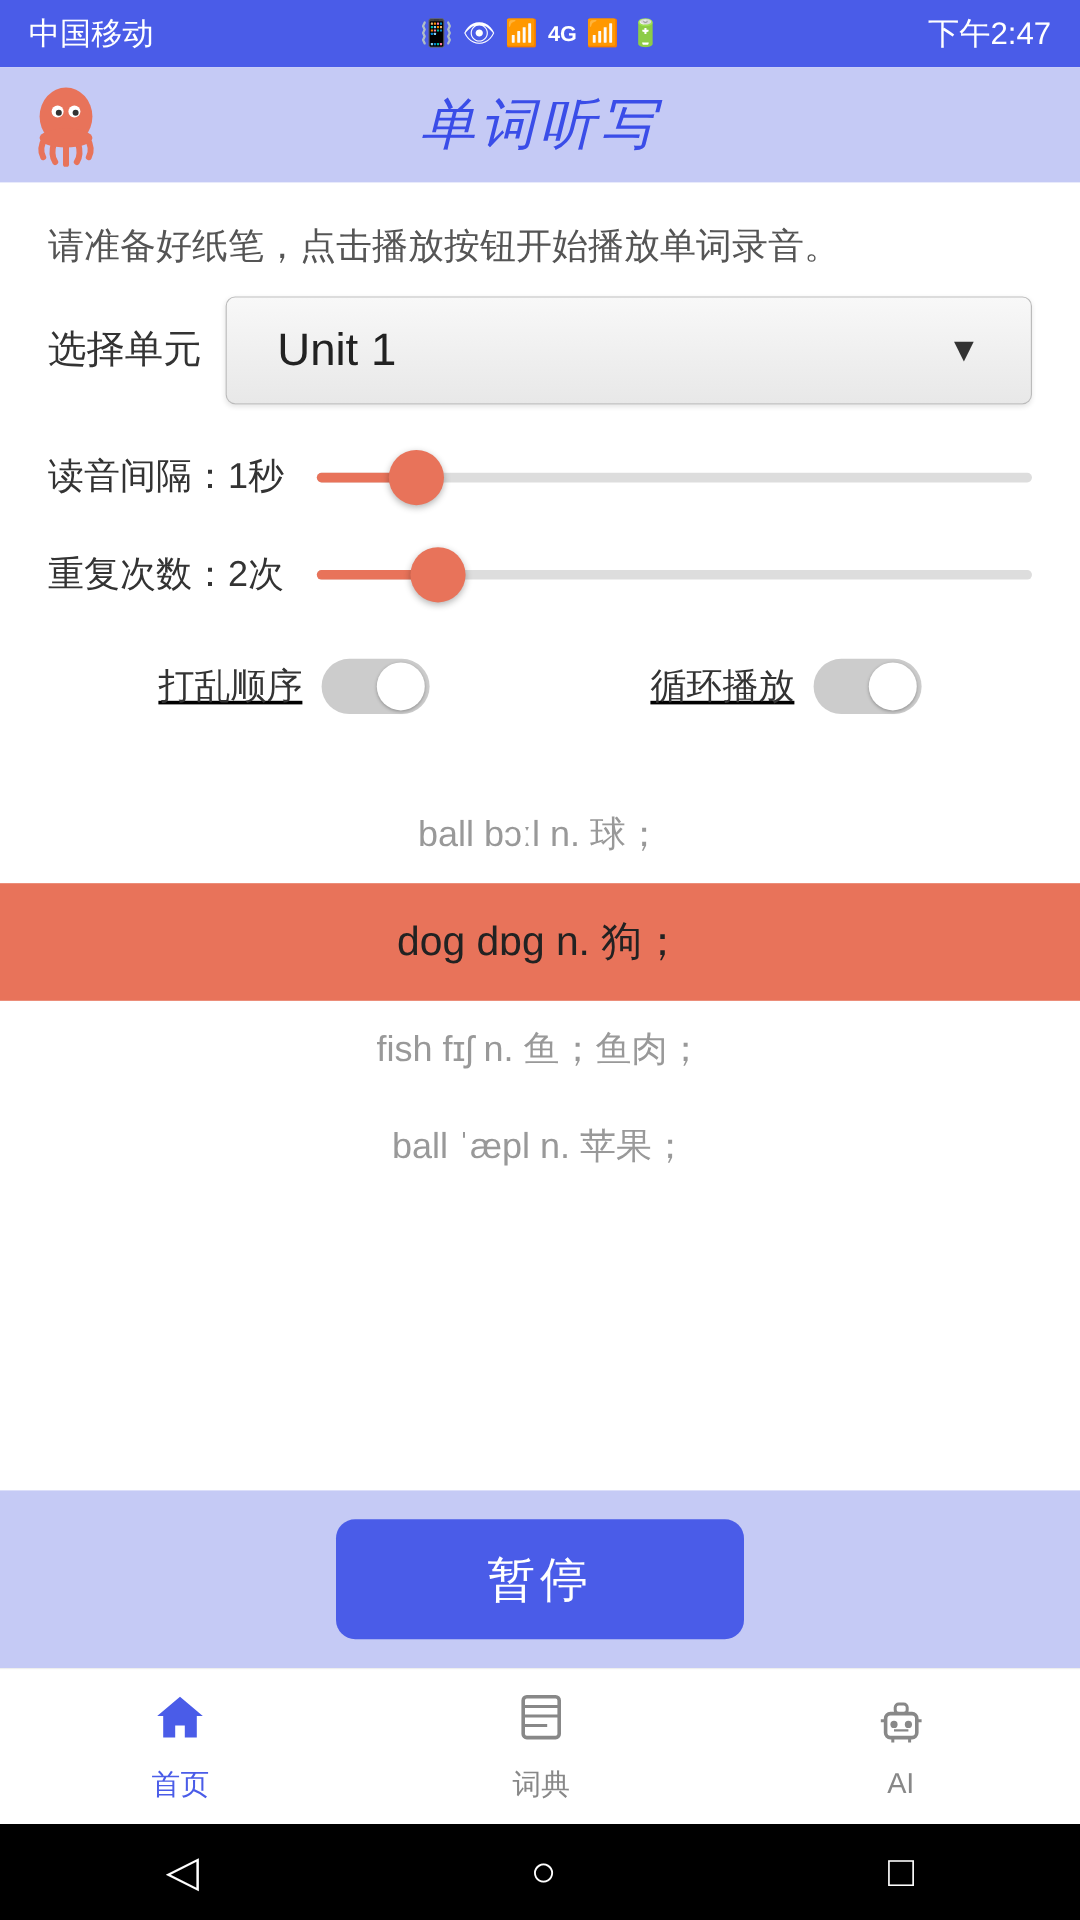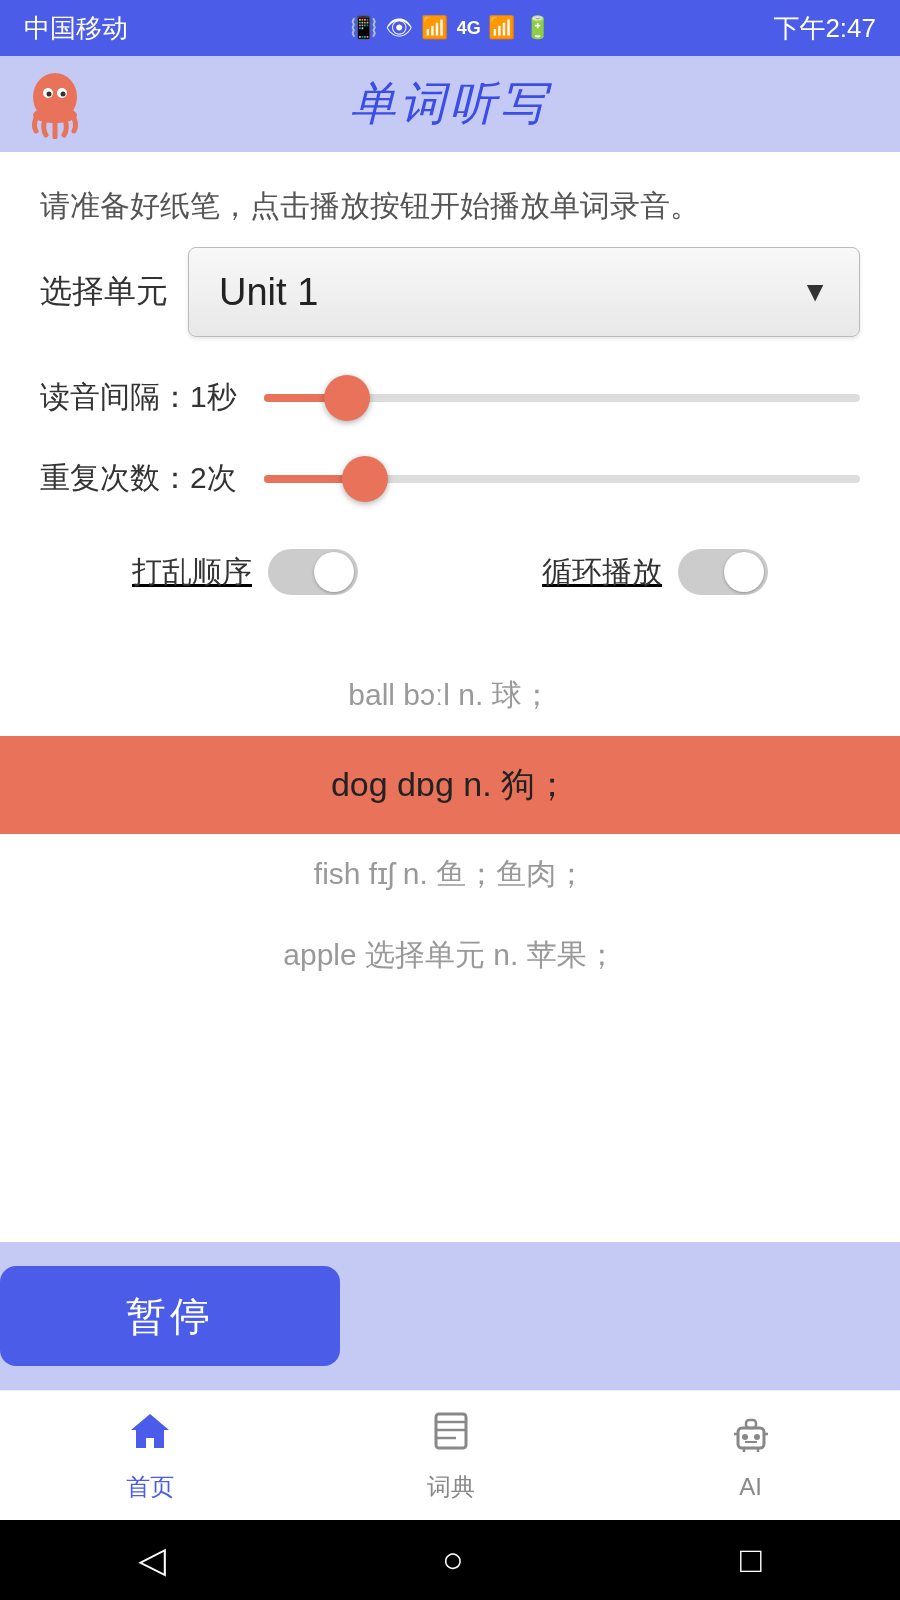--- a/index.html
+++ b/index.html
@@ -82,21 +82,21 @@
     }
     .unit-select {
       flex: 1;
       height: 90px;
       border: 1px solid #bbb;
       border-radius: 8px;
       background: linear-gradient(to bottom, #f8f8f8, #e8e8e8);
       display: flex;
       align-items: center;
       justify-content: space-between;
-      padding: 0 30px;
+      padding: 0 42px;
       cursor: pointer;
       box-shadow: 0 2px 4px rgba(0,0,0,0.1);
     }
     .unit-select-text {
       font-size: 38px;
       color: #222;
       font-weight: 400;
     }
     .unit-select-arrow {
       font-size: 28px;
@@ -200,21 +200,21 @@
 
     
     .bottom-area {
       position: absolute;
       bottom: 130px;
       left: 0;
       right: 0;
       background: #c5caf5;
       padding: 24px 0;
       display: flex;
-      justify-content: flex-start;
+      justify-content: center;
     }
     .pause-button {
       width: 340px;
       height: 100px;
       background: #4a5ce8;
       border-radius: 16px;
       display: flex;
       align-items: center;
       justify-content: center;
       cursor: pointer;
@@ -367,21 +367,21 @@
     <div class="word-item">
       <span>ball bɔːl n. 球；</span>
     </div>
     <div class="word-item active">
       <span>dog dɒg n. 狗；</span>
     </div>
     <div class="word-item">
       <span>fish fɪʃ n. 鱼；鱼肉；</span>
     </div>
     <div class="word-item">
-      <span>apple 选择单元 n. 苹果；</span>
+      <span>ball ˈæpl n. 苹果；</span>
     </div>
   </div>
 </div>
 
 <div class="bottom-area">
   <div class="pause-button">
     <span class="pause-button-text">暂停</span>
   </div>
 </div>
 

